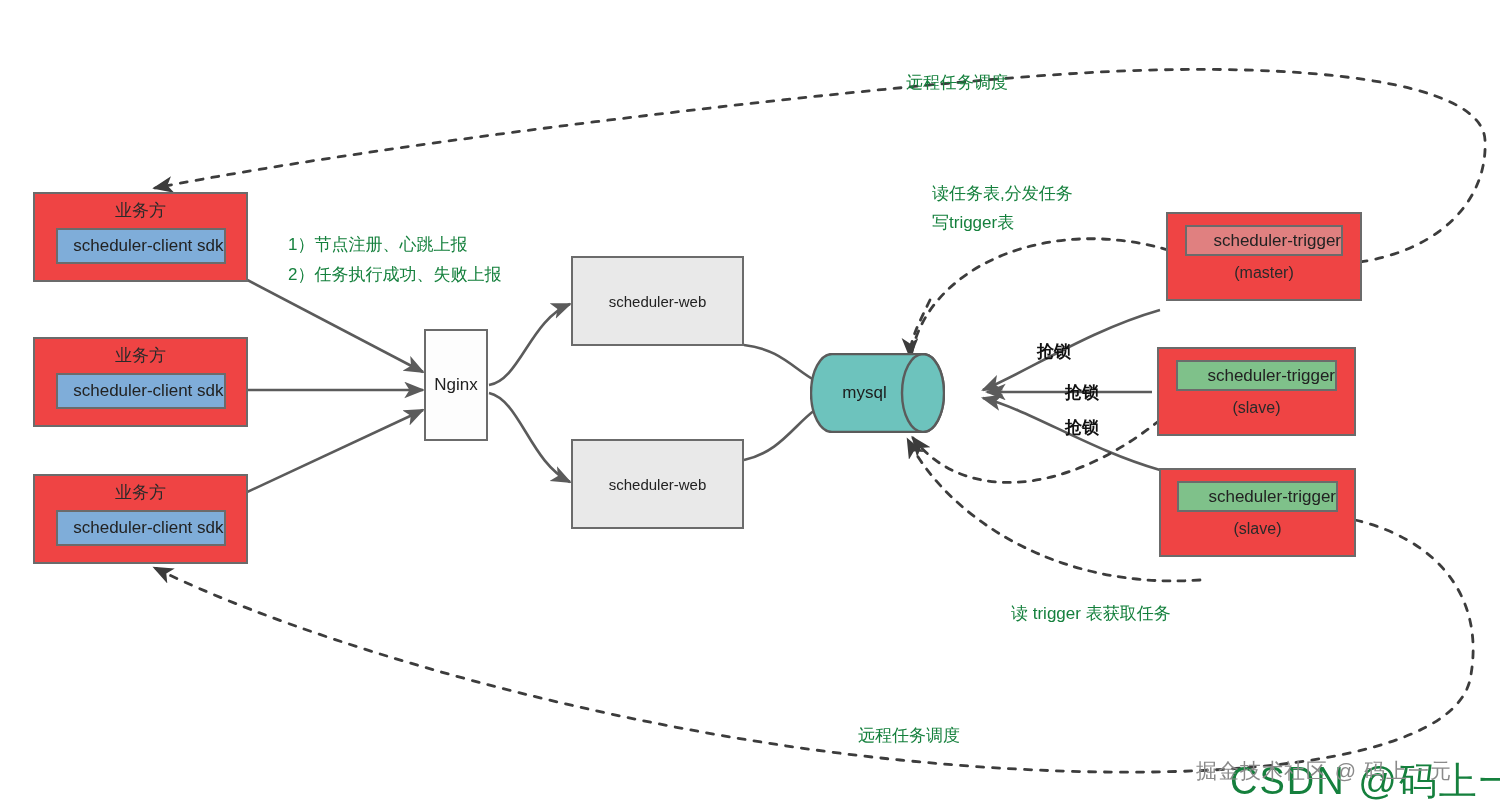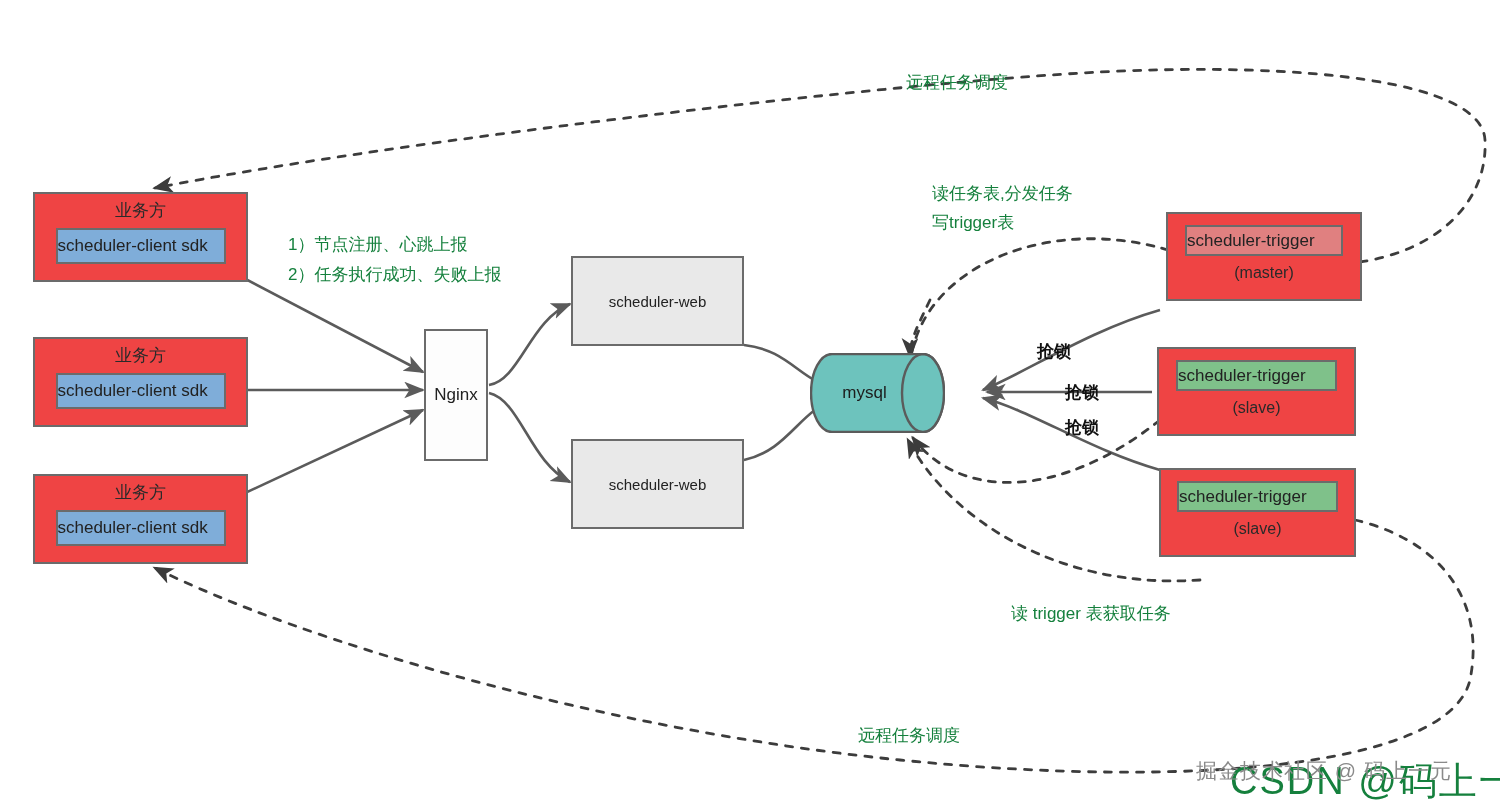--- a/index.html
+++ b/index.html
@@ -40,21 +40,21 @@
     color: #2a2a2a;
     line-height: 1;
     width: 100%;
     text-align: center;
   }
   .inner-box {
     box-sizing: border-box;
     border: 2px solid #6b6b6b;
     display: flex;
     align-items: center;
-    justify-content: flex-start;
+    justify-content: flex-end;
     font-size: 17px;
     color: #222222;
   }
   .inner-blue { background: #7fadd9; }
   .inner-red  { background: #e08080; }
   .inner-green{ background: #7fc18a; }
   .node-sub {
     font-size: 16px;
     color: #2a2a2a;
     width: 100%;
@@ -191,21 +191,21 @@
     </div>
   </div>
 
   <div class="node" style="left:33px; top:474px; width:215px; height:90px; padding-top:8px;">
     <div class="node-title">业务方</div>
     <div class="inner-box inner-blue" style="width:170px; height:36px; margin-top:9px;">
       <span>scheduler-client sdk</span>
     </div>
   </div>
 
-  <div class="nginx-node" style="left:424px; top:329px; width:64px; height:132px;">
+  <div class="nginx-node" style="left:424px; top:329px; width:64px; height:112px;">
     <span>Nginx</span>
   </div>
 
   <div class="plain-node" style="left:571px; top:256px; width:173px; height:90px;">
     <span>scheduler-web</span>
   </div>
   <div class="plain-node" style="left:571px; top:439px; width:173px; height:90px;">
     <span>scheduler-web</span>
   </div>
 

